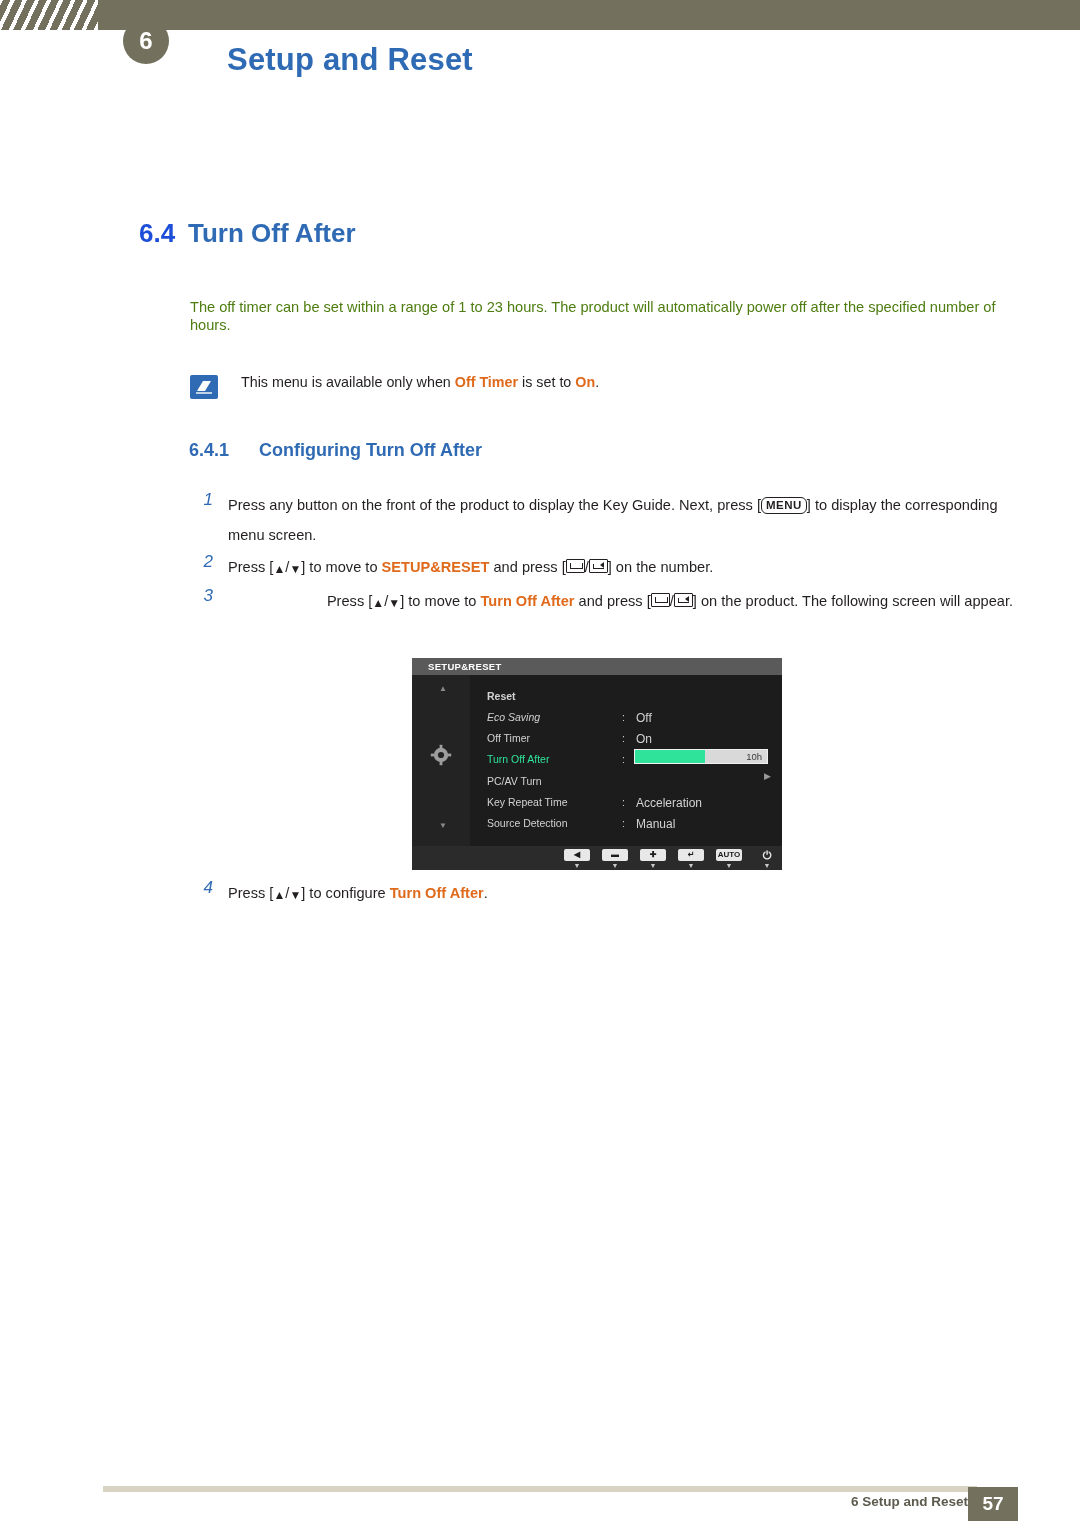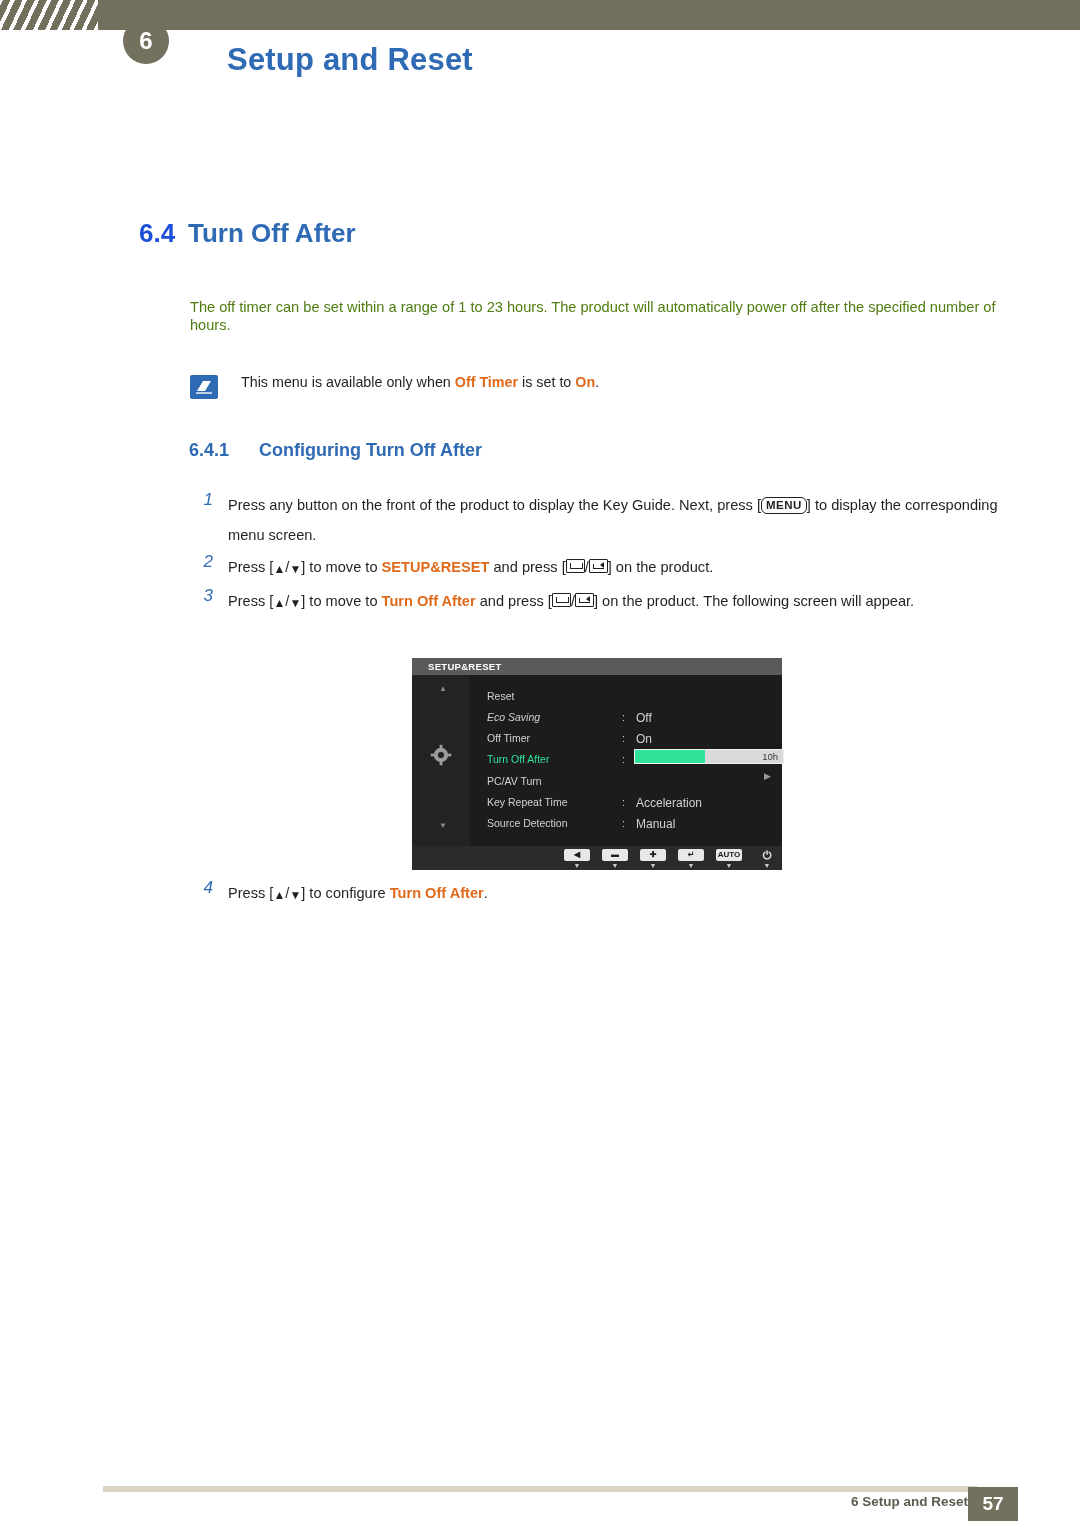--- a/index.html
+++ b/index.html
@@ -133,21 +133,21 @@
   .step-txt {
     position: absolute;
     left: 228px;
     width: 785px;
     font-size: 14.6px;
     color: #231f20;
     line-height: 30px;
   }
   .s1n { top: 490px; } .s1t { top: 490px; }
   .s2n { top: 552px; } .s2t { top: 552px; }
-  .s3n { top: 586px; } .s3t { top: 586px; }
+  .s3n { top: 586px; } .s3t { top: 586px; text-align: right; }
   .s4n { top: 878px; } .s4t { top: 878px; }
 
   .key {
     display: inline-block;
     font-size: 11.5px;
     font-weight: bold;
     letter-spacing: 0.5px;
     border: 1.2px solid #231f20;
     border-radius: 6px;
     padding: 1px 4px 2px 4px;
@@ -250,21 +250,21 @@
   .osd-val {
     position: absolute;
     left: 224px;
     font-size: 12px;
     color: #d2d2d2;
   }
   .osd-sel { color: #2fe39a; }
   .osd-bar-wrap {
     position: absolute;
     left: 222px; top: 91px;
-    width: 150px; height: 15px;
+    width: 134px; height: 15px;
     background: #d9d9d9;
     border: 1px solid #f0f0f0;
     box-sizing: border-box;
   }
   .osd-bar-fill {
     position: absolute;
     left: 0; top: 0;
     height: 13px;
     width: 70px;
     background: #2fe39a;
@@ -357,21 +357,21 @@
 </div>
 <div class="note-text"><span>This menu is available only when </span><span class="orange">Off Timer</span><span> is set to </span><span class="orange">On</span><span>.</span></div>
 
 <div class="sub-num">6.4.1</div>
 <div class="sub-title">Configuring Turn Off After</div>
 
 <div class="step-num s1n">1</div>
 <div class="step-txt s1t"><span>Press any button on the front of the product to display the Key Guide. Next, press [</span><span class="key">MENU</span><span>] to display the corresponding menu screen.</span></div>
 
 <div class="step-num s2n">2</div>
-<div class="step-txt s2t"><span>Press [</span><span class="arrowk">▲</span>/<span class="arrowk">▼</span><span>] to move to </span><span class="orange">SETUP&amp;RESET</span><span> and press [</span><span class="kbox plain"></span>/<span class="kbox ret"></span><span>] on the product.</span></div>
+<div class="step-txt s2t"><span>Press [</span><span class="arrowk">▲</span>/<span class="arrowk">▼</span><span>] to move to </span><span class="orange">SETUP&amp;RESET</span><span> and press [</span><span class="kbox plain"></span>/<span class="kbox ret"></span><span>] on the number.</span></div>
 
 <div class="step-num s3n">3</div>
 <div class="step-txt s3t"><span>Press [</span><span class="arrowk">▲</span>/<span class="arrowk">▼</span><span>] to move to </span><span class="orange">Turn Off After</span><span> and press [</span><span class="kbox plain"></span>/<span class="kbox ret"></span><span>] on the product. The following screen will appear.</span></div>
 
 <div class="osd">
   <div class="osd-title">SETUP&amp;RESET</div>
   <div class="osd-left"></div>
   <div class="osd-updown osd-up">▲</div>
   <div class="osd-updown osd-down">▼</div>
   <div class="osd-gear">
@@ -382,21 +382,21 @@
       <circle cx="11" cy="11" r="3.1" fill="#232323"></circle>
       <g fill="#9d9d9d">
         <rect x="9.6" y="0.8" width="2.8" height="3.4"></rect>
         <rect x="9.6" y="17.8" width="2.8" height="3.4"></rect>
         <rect x="0.8" y="9.6" width="3.4" height="2.8"></rect>
         <rect x="17.8" y="9.6" width="3.4" height="2.8"></rect>
       </g>
     </svg>
   </div>
 
-  <div class="osd-rowlabel" style="top:32px;">Reset</div>
+  <div class="osd-rowlabel" style="top:32px;font-weight:bold;">Reset</div>
 
   <div class="osd-rowlabel" style="top:53px;font-style:italic;">Eco Saving</div>
   <div class="osd-colon" style="top:53px;">:</div>
   <div class="osd-val" style="top:53px;">Off</div>
 
   <div class="osd-rowlabel" style="top:74px;">Off Timer</div>
   <div class="osd-colon" style="top:74px;">:</div>
   <div class="osd-val" style="top:74px;">On</div>
 
   <div class="osd-rowlabel osd-sel" style="top:95px;">Turn Off After</div>

